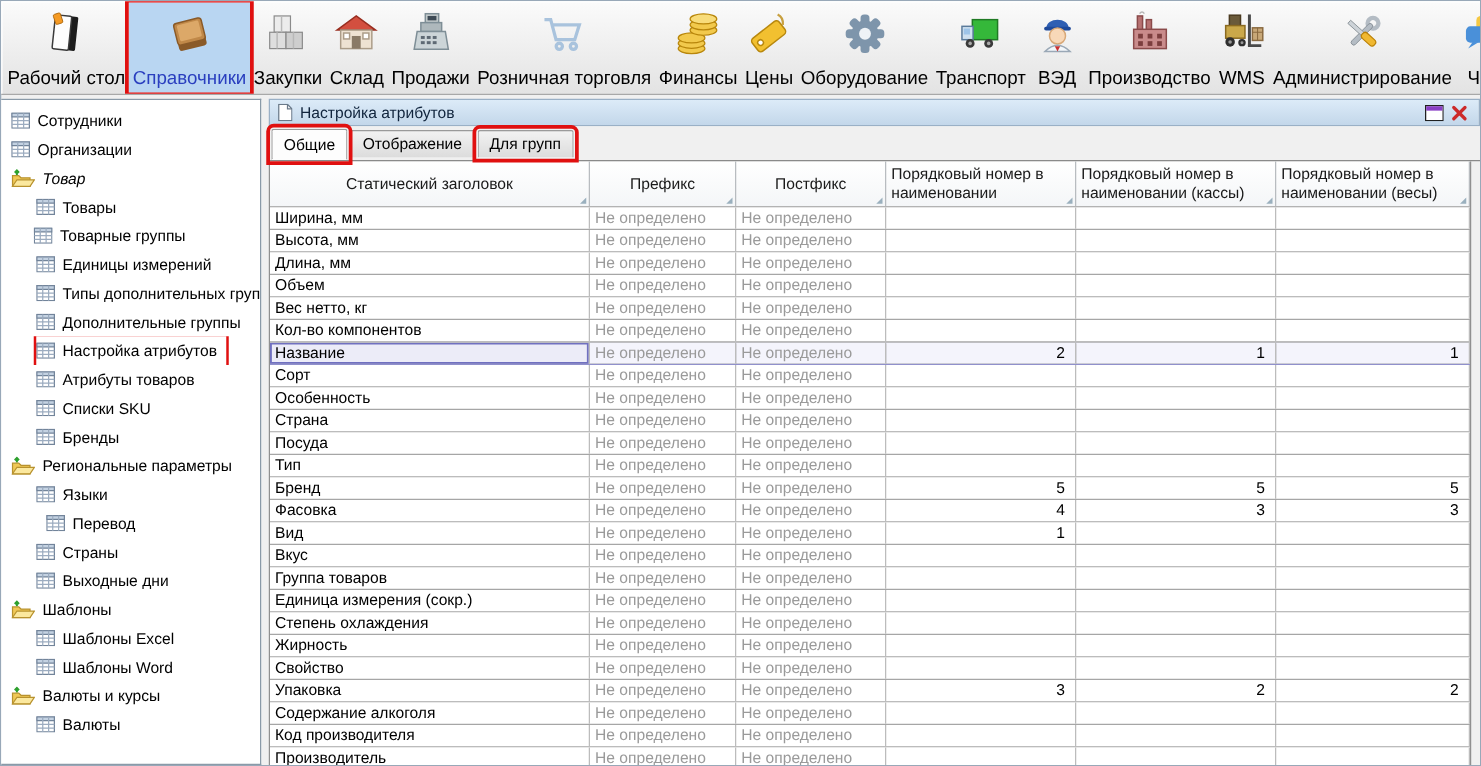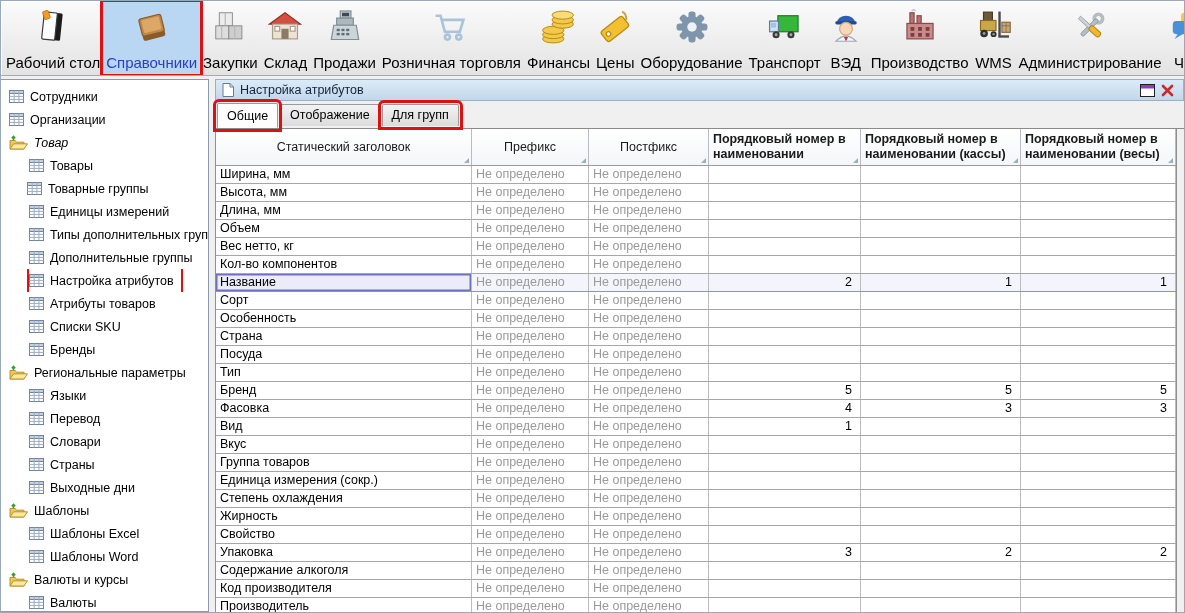--- a/index.html
+++ b/index.html
@@ -45,21 +45,21 @@
   .tab.active { background:#fdfdfd; padding-top:5px; margin-bottom:-1px; border-bottom:1px solid #fdfdfd; z-index:2; }
   .tab.annotated { outline-offset:1px; z-index:3; }
 
   
   .grid { flex:1; background:#fff; border-left:1px solid #909090; border-right:1px solid #909090; overflow:hidden;
           margin-right:7px; }
   .thead { display:grid; grid-template-columns:256px 117px 120px 152px 160px auto; height:37px;
            background:linear-gradient(#ffffff,#f4f6f8); border-bottom:1px solid #9a9a9a; }
   .th { position:relative; border-right:1px solid #b8bcc0; display:flex; align-items:center; justify-content:center;
         text-align:center; padding:2px 4px; line-height:15px; color:#1a1a1a; overflow:hidden; cursor:default; }
-  .th.left { justify-content:flex-start; text-align:left;font-weight:bold; }
+  .th.left { justify-content:flex-start; text-align:left; }
   .th .tri { position:absolute; right:2px; bottom:2px; width:0; height:0; border-left:5px solid transparent;
              border-bottom:5px solid #9ab0be; }
   .tbody { }
   .trow { display:grid; grid-template-columns:256px 117px 120px 152px 160px auto; height:18px;
           border-bottom:1px solid #a6a6a6; background:#fff; }
   .td { border-right:1px solid #bcbcbc; padding:0 4px; line-height:16.5px; overflow:hidden; white-space:nowrap; cursor:default; }
   .td.num { text-align:right; padding-right:8px; }
   .td.undef { color:#9a9a9a; }
   .trow.sel { background:#404040; box-shadow:inset 0 1px 0 #9090cc; border-bottom-color:#9090cc; }
   .trow.sel .td { background:#f4f4fc; }
@@ -445,39 +445,29 @@
         <div class="tree-row"><span class="tree-item" style="margin-left: 28px;">
             <span class="tree-icon">
               <svg width="15" height="13" viewBox="0 0 15 13">
                 <rect x="0.5" y="0.5" width="14" height="12" fill="#ffffff" stroke="#72849a"></rect>
                 <rect x="0.5" y="0.5" width="14" height="3" fill="#c4d2e2" stroke="#72849a"></rect>
                 <path d="M5.2 0.5 V12.5 M9.9 0.5 V12.5 M0.5 6.4 H14.5 M0.5 9.4 H14.5" stroke="#9cacc0" fill="none"></path>
               </svg>
             </span>
             <span class="tree-label">Языки</span>
           </span></div>
-        <div class="tree-row"><span class="tree-item" style="margin-left: 28px; text-align: right;">
+        <div class="tree-row"><span class="tree-item" style="margin-left: 36px; text-align: right;">
             <span class="tree-icon">
               <svg width="15" height="13" viewBox="0 0 15 13">
                 <rect x="0.5" y="0.5" width="14" height="12" fill="#ffffff" stroke="#72849a"></rect>
                 <rect x="0.5" y="0.5" width="14" height="3" fill="#c4d2e2" stroke="#72849a"></rect>
                 <path d="M5.2 0.5 V12.5 M9.9 0.5 V12.5 M0.5 6.4 H14.5 M0.5 9.4 H14.5" stroke="#9cacc0" fill="none"></path>
               </svg>
             </span>
             <span class="tree-label">Перевод</span>
-          </span></div>
-        <div class="tree-row"><span class="tree-item" style="margin-left: 28px;">
-            <span class="tree-icon">
-              <svg width="15" height="13" viewBox="0 0 15 13">
-                <rect x="0.5" y="0.5" width="14" height="12" fill="#ffffff" stroke="#72849a"></rect>
-                <rect x="0.5" y="0.5" width="14" height="3" fill="#c4d2e2" stroke="#72849a"></rect>
-                <path d="M5.2 0.5 V12.5 M9.9 0.5 V12.5 M0.5 6.4 H14.5 M0.5 9.4 H14.5" stroke="#9cacc0" fill="none"></path>
-              </svg>
-            </span>
-            <span class="tree-label">Словари</span>
           </span></div>
         <div class="tree-row"><span class="tree-item" style="margin-left: 28px;">
             <span class="tree-icon">
               <svg width="15" height="13" viewBox="0 0 15 13">
                 <rect x="0.5" y="0.5" width="14" height="12" fill="#ffffff" stroke="#72849a"></rect>
                 <rect x="0.5" y="0.5" width="14" height="3" fill="#c4d2e2" stroke="#72849a"></rect>
                 <path d="M5.2 0.5 V12.5 M9.9 0.5 V12.5 M0.5 6.4 H14.5 M0.5 9.4 H14.5" stroke="#9cacc0" fill="none"></path>
               </svg>
             </span>
             <span class="tree-label">Страны</span>

